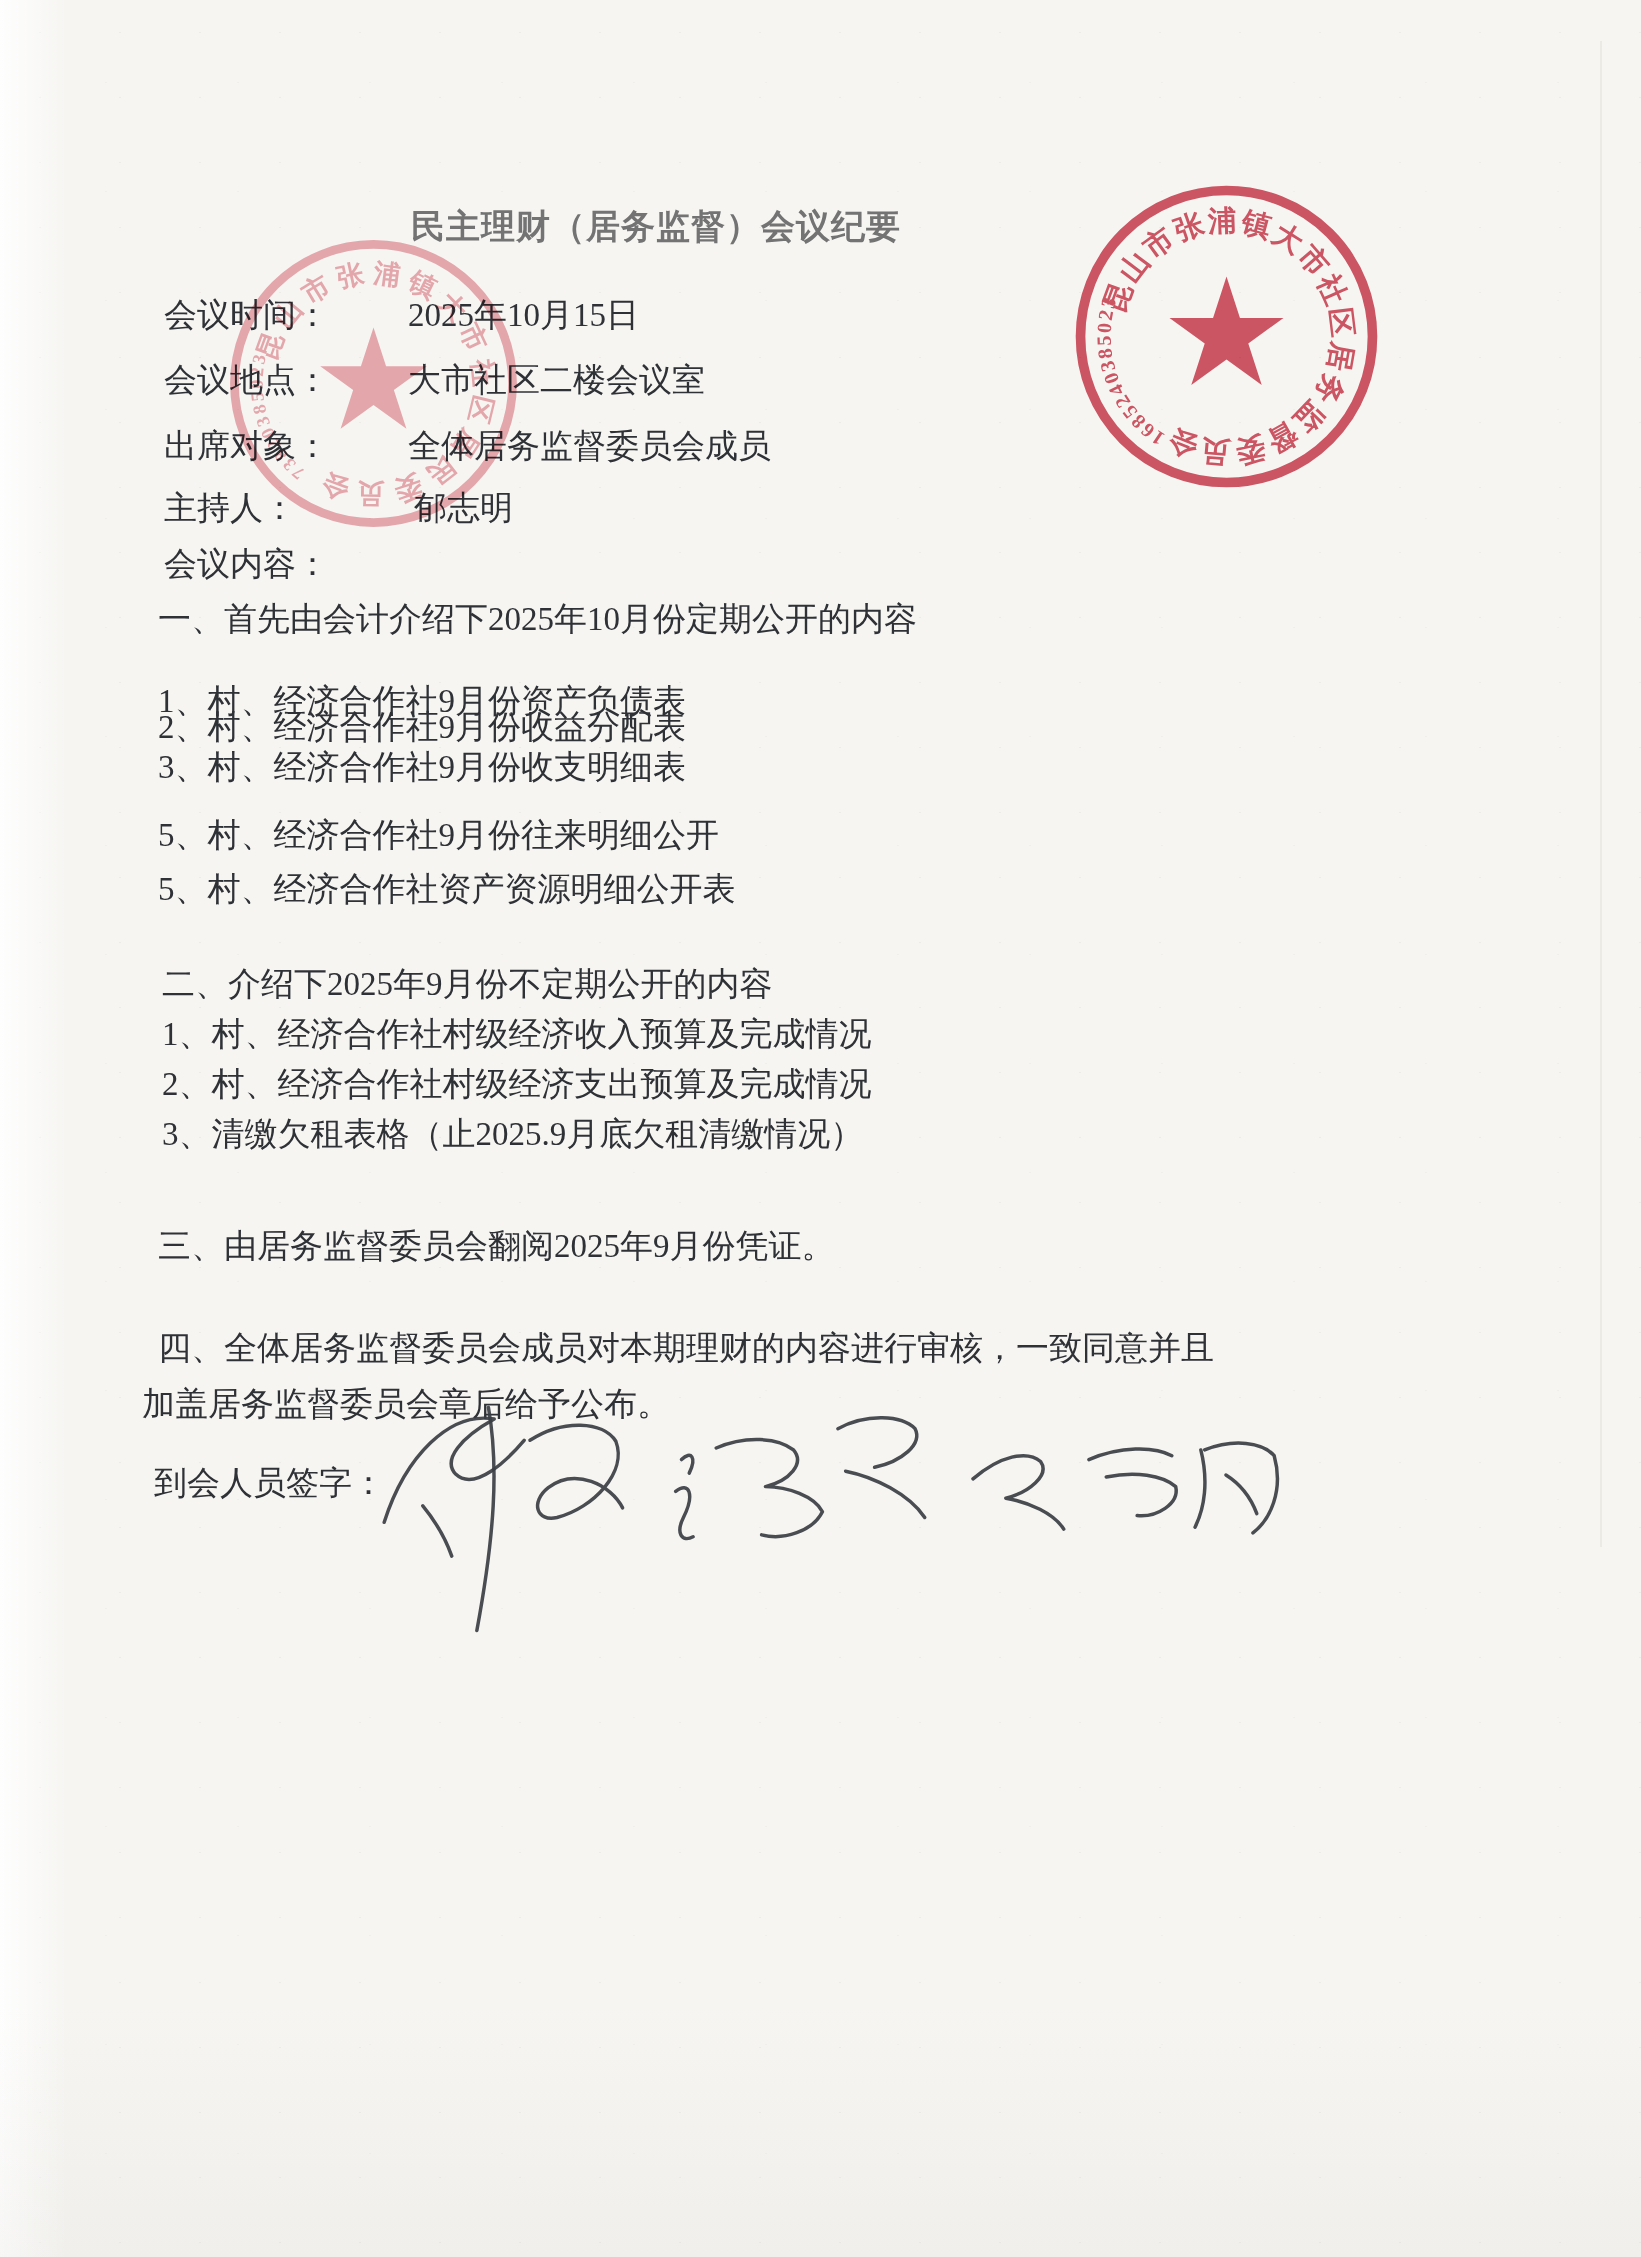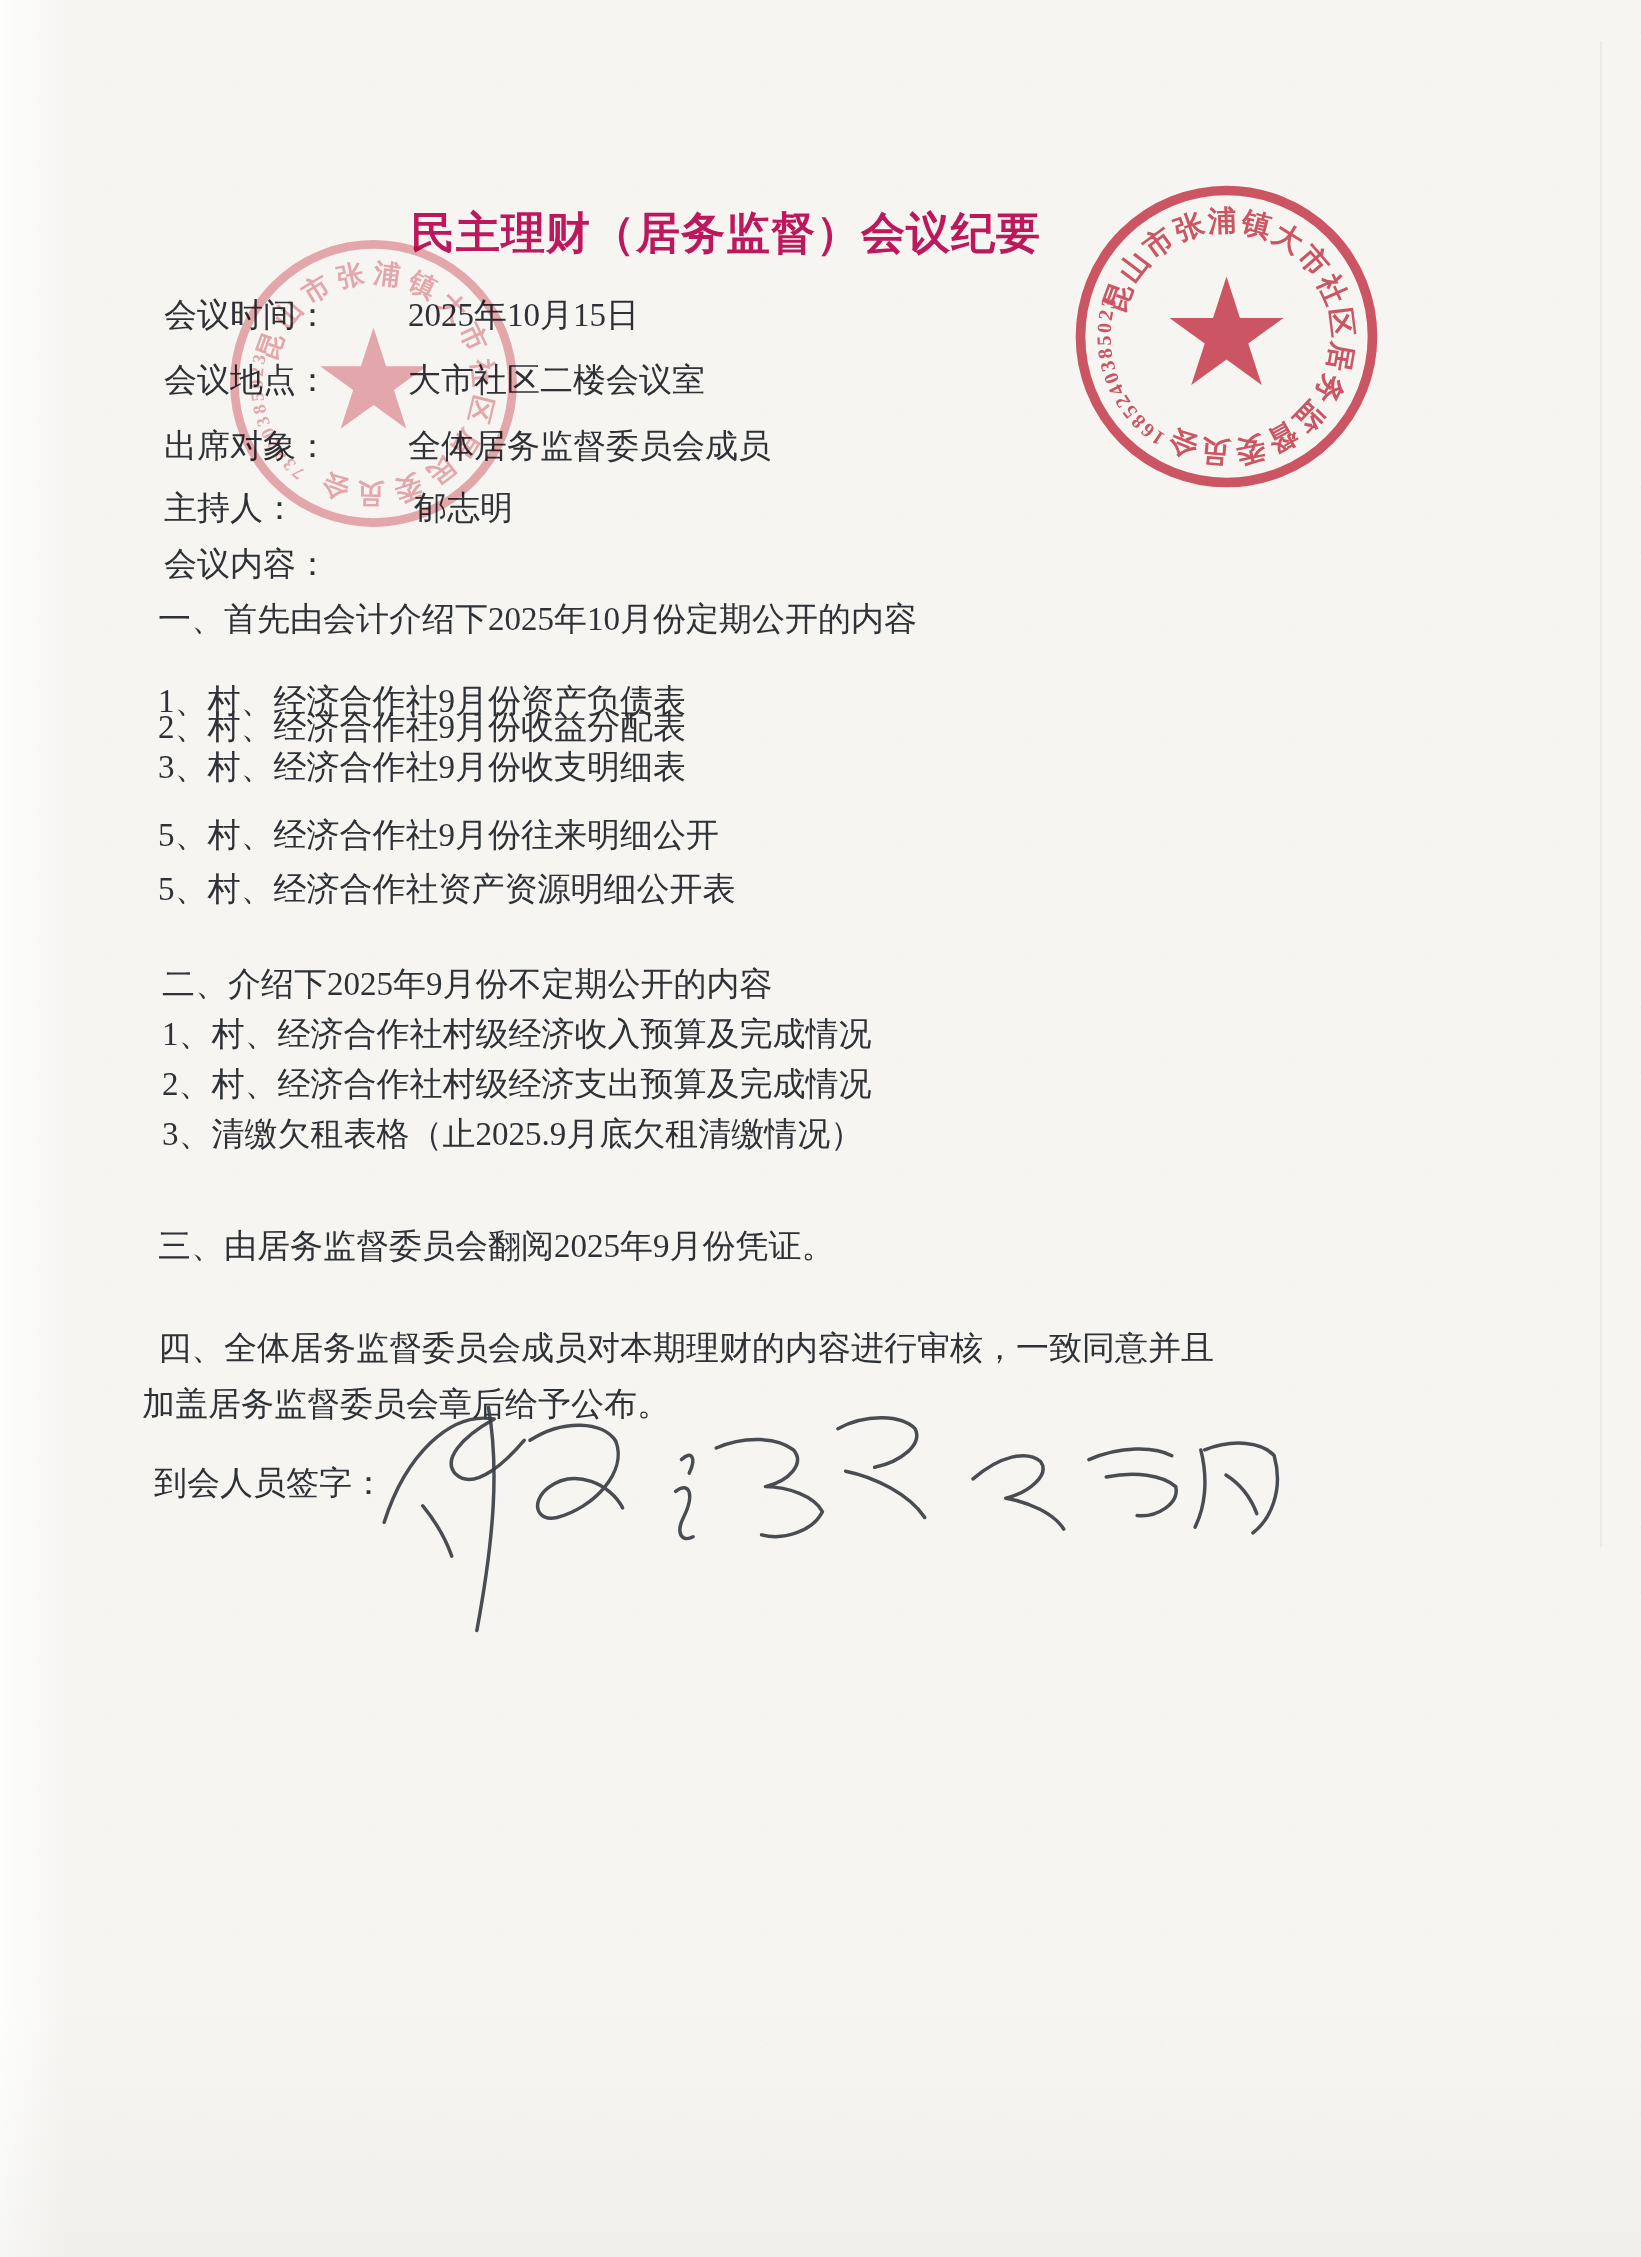--- a/index.html
+++ b/index.html
@@ -14,22 +14,22 @@
     background-position:0 0,40px 28px;
     color:#2e3136;
   }
   .edge-light{position:absolute;left:0;top:0;width:68px;height:100%;
     background:linear-gradient(90deg,rgba(255,255,255,.9),rgba(255,255,255,0));}
   .bottom-shade{position:absolute;left:0;bottom:0;width:100%;height:251px;
     background:linear-gradient(180deg,rgba(205,202,195,0),rgba(205,202,195,.14));}
   .fold-line{position:absolute;left:1600px;top:41px;width:1.9px;height:1506px;
     background:#eceae5;}
   .line{position:absolute;white-space:nowrap;font-size:33px;line-height:1.15;}
-  .title{position:absolute;left:411px;top:204px;font-size:44px;font-weight:bold;
-    letter-spacing:1px;color:#be185d;text-align:right;}
+  .title{position:absolute;left:411px;top:204px;font-size:34px;font-weight:bold;
+    letter-spacing:1px;color:#737373;text-align:right;}
   .label{position:absolute;white-space:nowrap;font-size:33px;}
   .value{position:absolute;left:377px;white-space:nowrap;font-size:33px;margin-left:31px;}
   .stamp{position:absolute;mix-blend-mode:multiply;}
   .stamp .ring{fill:none;stroke:currentColor;}
   .stamp .star{fill:currentColor;stroke:none;}
   .stamp text{fill:currentColor;font-family:"Liberation Serif","DejaVu Serif",serif;font-weight:bold;}
   .stamp-left{left:219px;top:229px;opacity:.5;filter:blur(0.4px);}
   .stamp-right{left:1067px;top:177px;opacity:.93;filter:blur(0.3px);}
   .sig-svg{position:absolute;left:0;top:0;width:1641px;height:2257px;pointer-events:none;}
   .sig-svg path{fill:none;stroke:#3a3e44;stroke-width:3.6;stroke-linecap:round;

